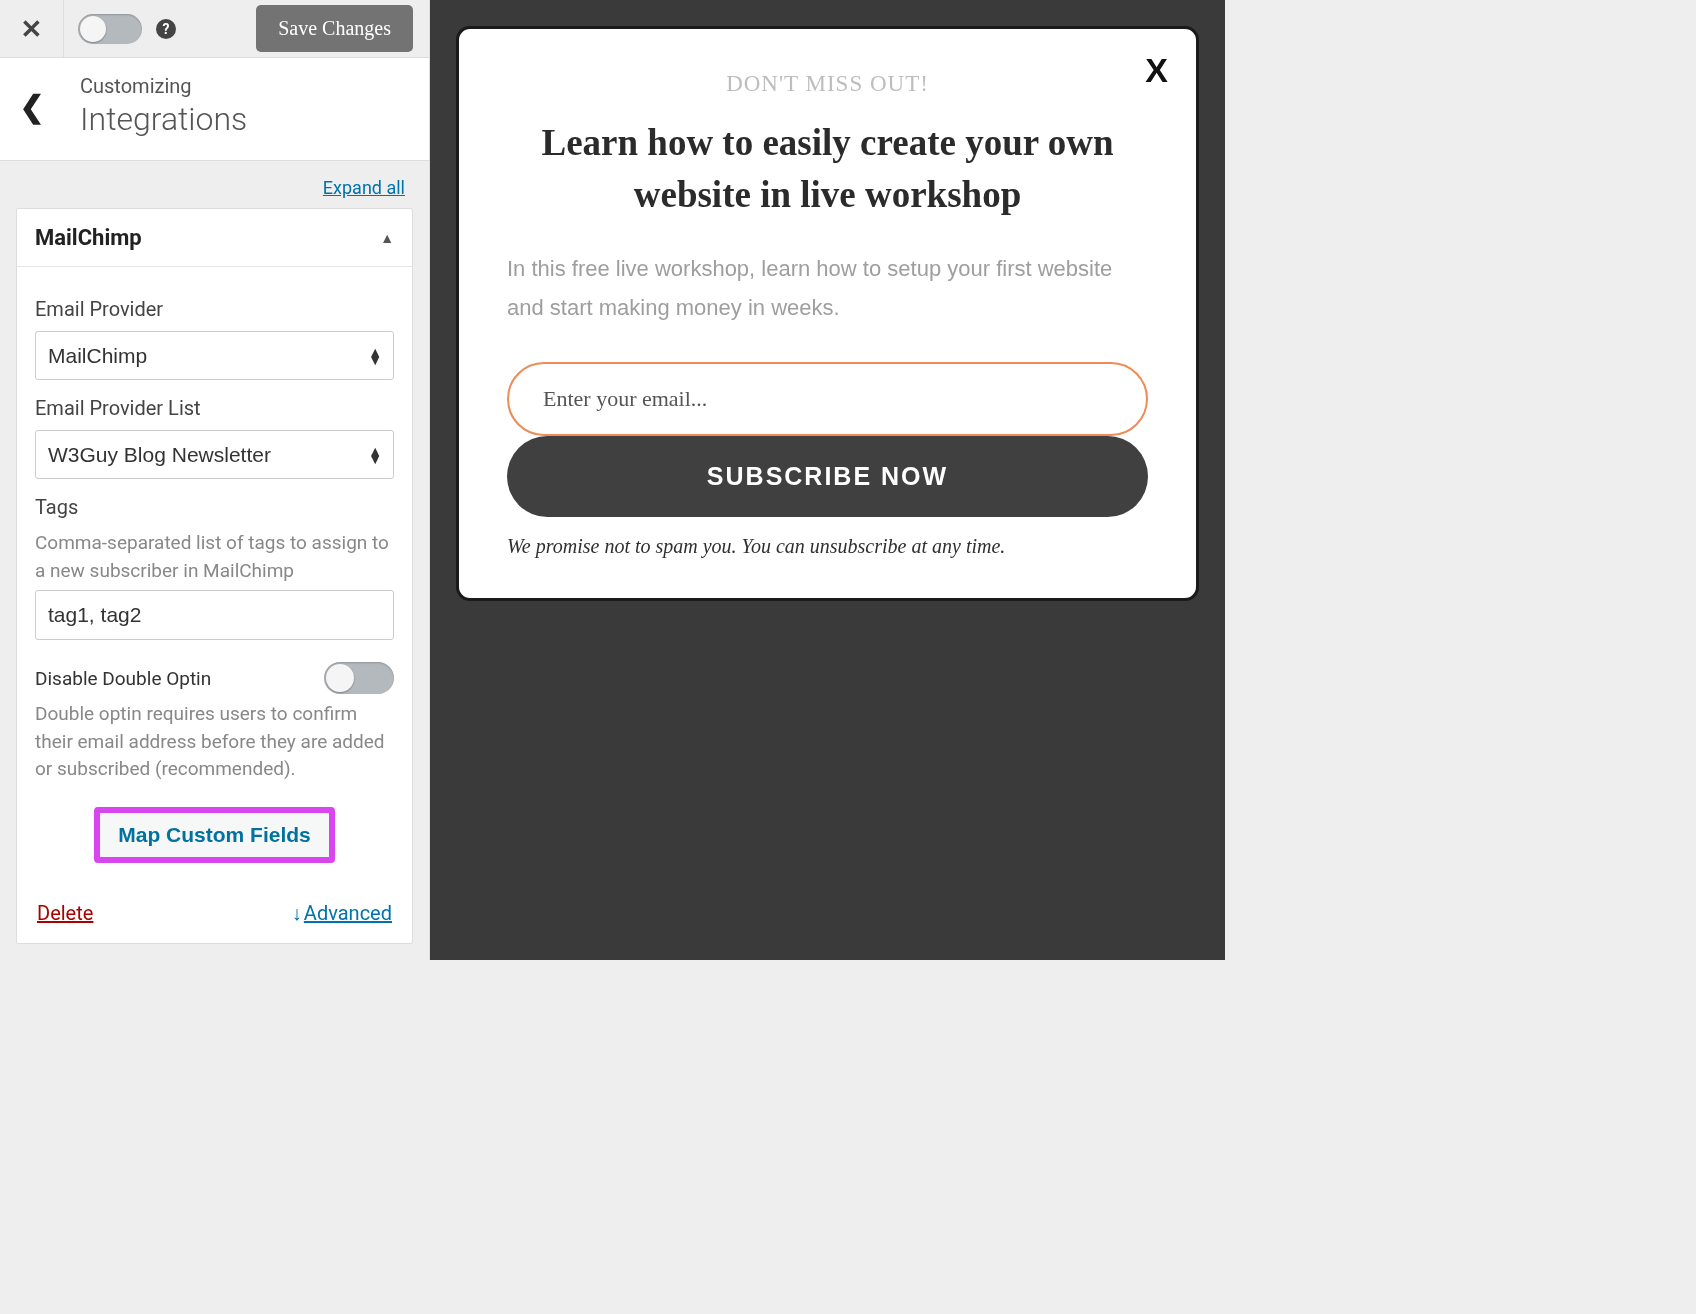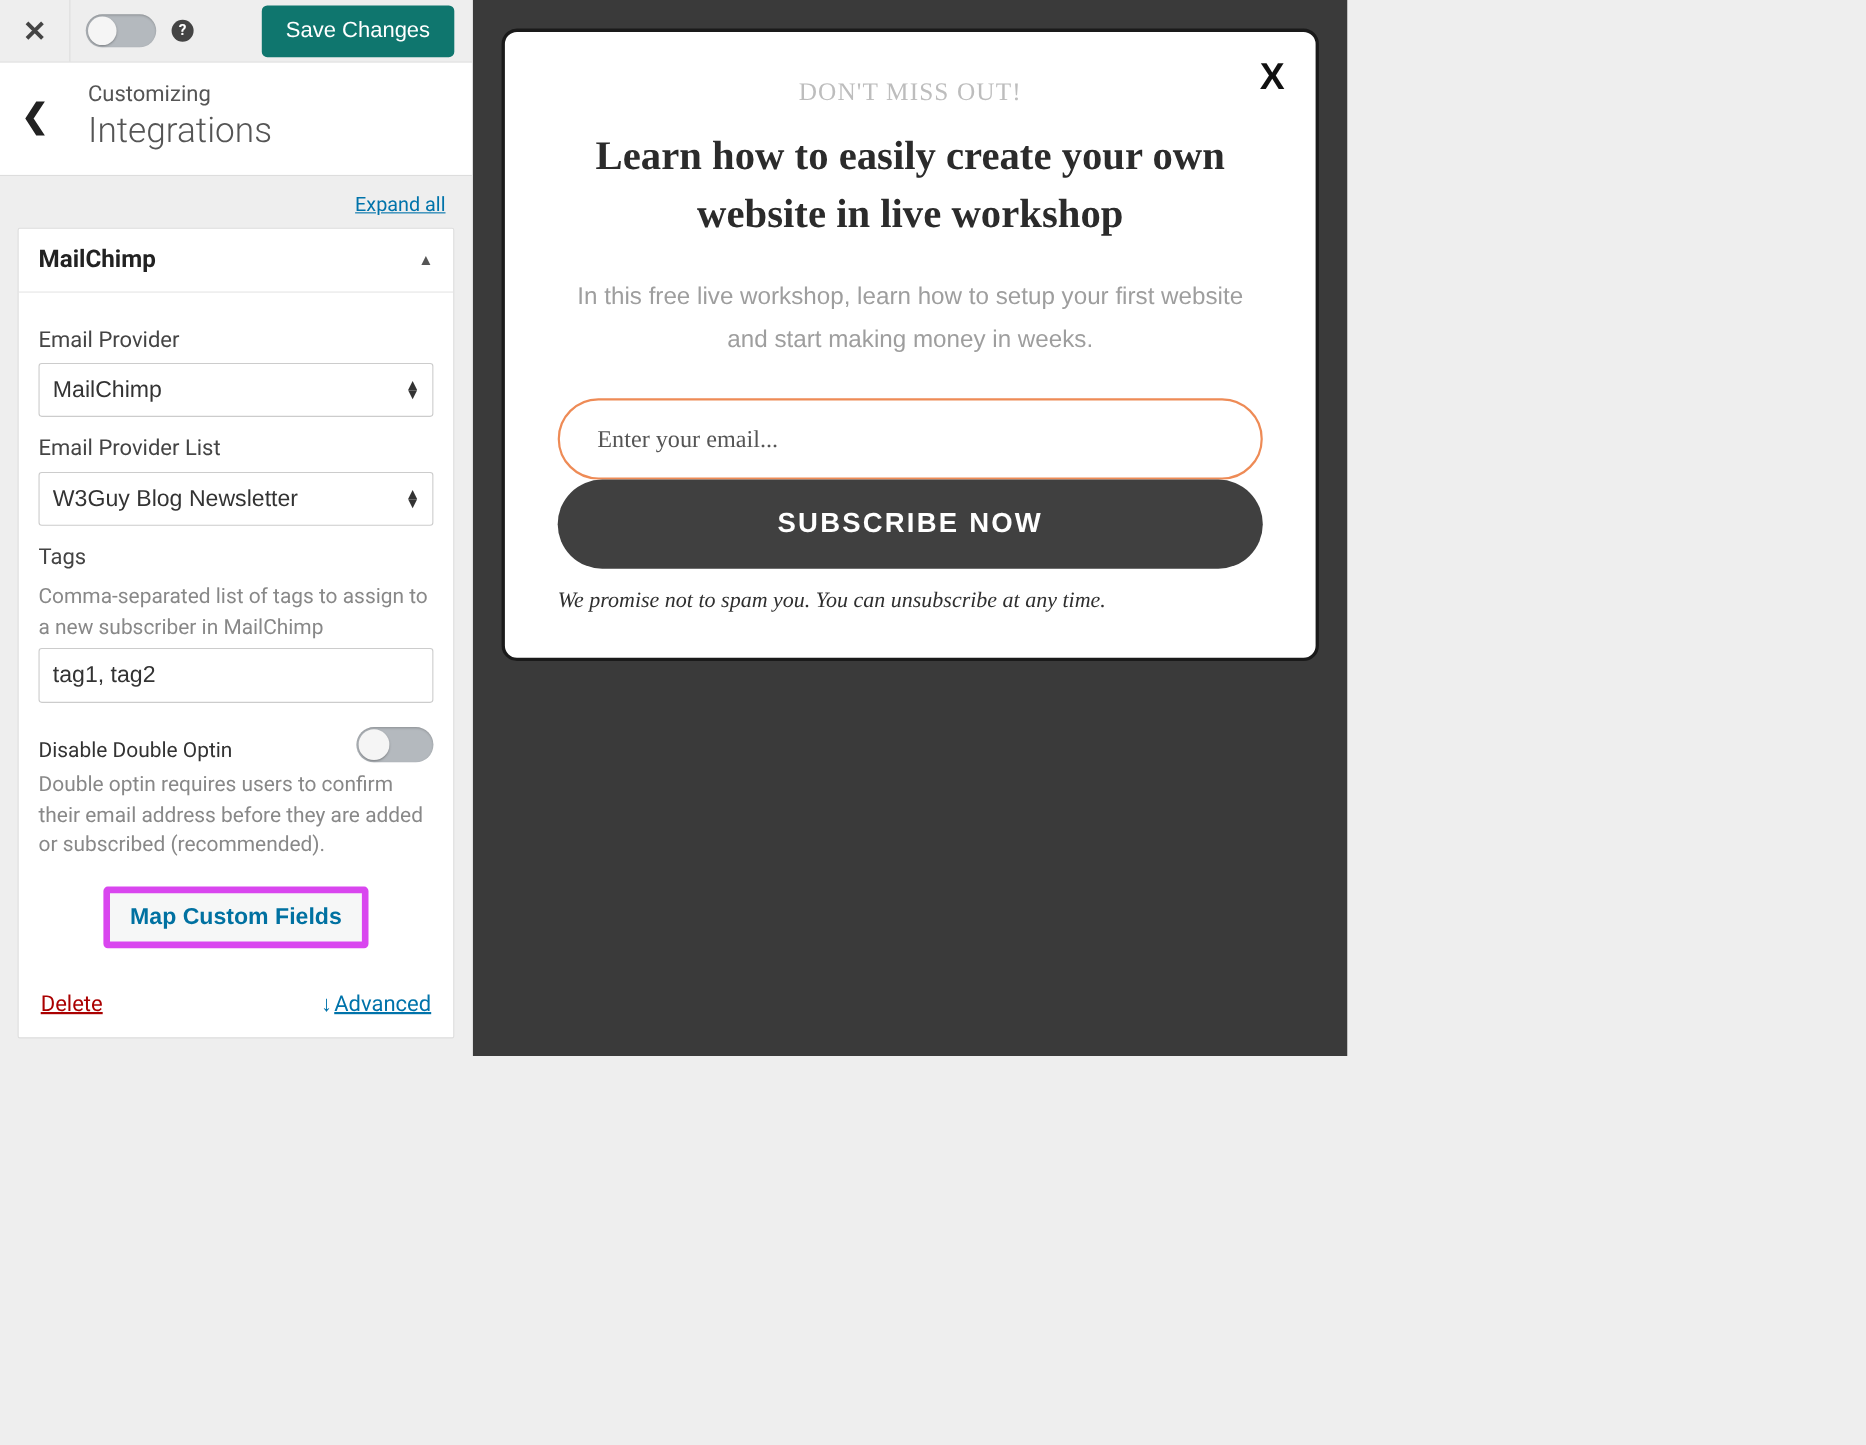--- a/index.html
+++ b/index.html
@@ -75,29 +75,30 @@
   background: #444;
   color: #fff;
   border-radius: 50%;
   font-size: 14px;
   font-weight: bold;
   display: flex;
   align-items: center;
   justify-content: center;
 }
 .save-btn {
-  background: #0f766e;
+  background: #737373;
   color: #fff;
   border: none;
   font-size: 20px;
   font-weight: 500;
   padding: 12px 22px;
   border-radius: 5px;
   margin-right: 16px;
   cursor: pointer;
+  font-family: Liberation Serif, serif;
 }
 
 .section-head {
   display: flex;
   align-items: center;
   background: #fff;
   border-bottom: 1px solid #ddd;
   padding: 16px 0 22px 0;
 }
 .back-cell {
@@ -187,21 +188,21 @@
 }
 .help-text {
   font-size: 19px;
   color: #888;
   line-height: 1.45;
   margin-top: 6px;
 }
 
 .row-between {
   display: flex;
-  align-items: flex-end;
+  align-items: center;
   justify-content: space-between;
   margin-top: 22px;
 }
 .row-between .lbl {
   font-size: 19px;
   color: #333;
 }
 
 .map-btn {
   display: block;
@@ -265,21 +266,20 @@
 }
 .headline {
   text-align: center;
   color: #2b2b2b;
   font-size: 37px;
   font-weight: 600;
   line-height: 1.4;
   margin-bottom: 28px;
 }
 .sub {
-  text-align: center;
   color: #9e9e9e;
   font-size: 22px;
   line-height: 1.8;
   margin-bottom: 34px;
   font-family: -apple-system, sans-serif;
 }
 .emailbox {
   width: 100%;
   border: 2px solid #ee8b56;
   border-radius: 999px;

